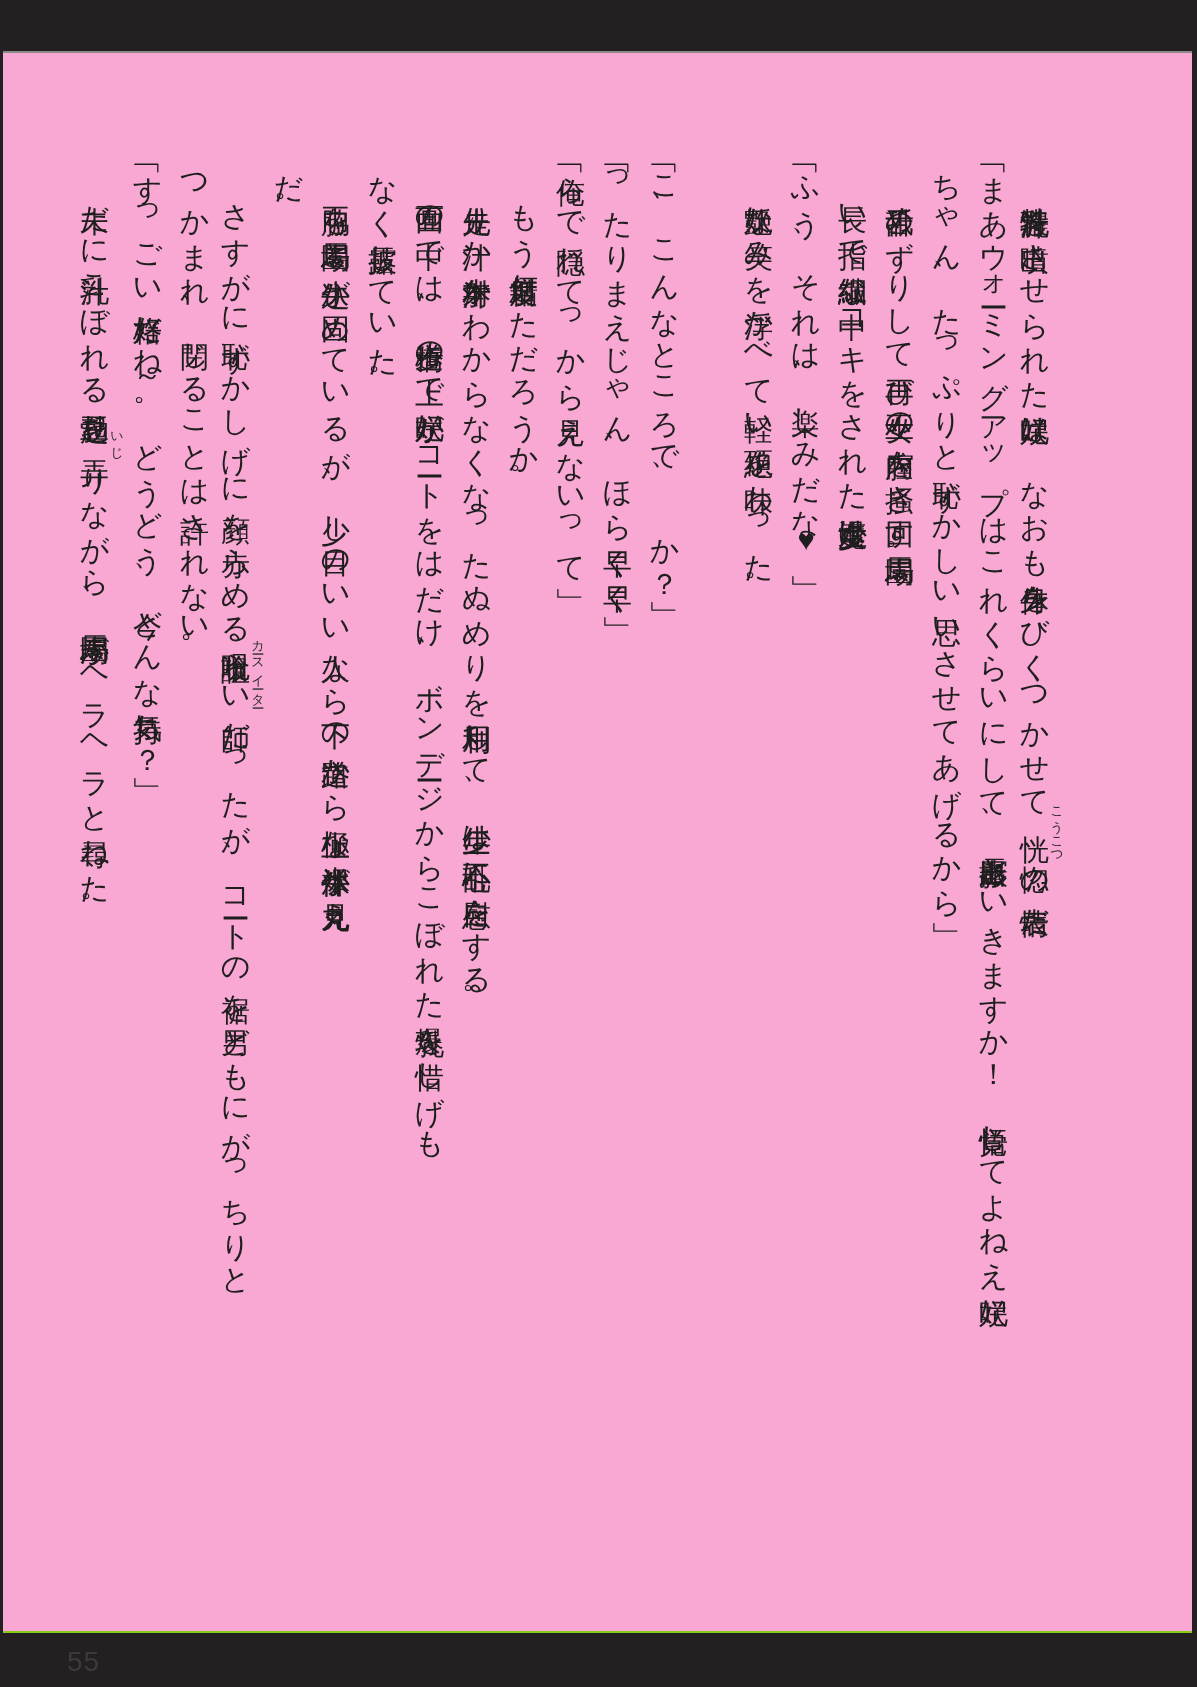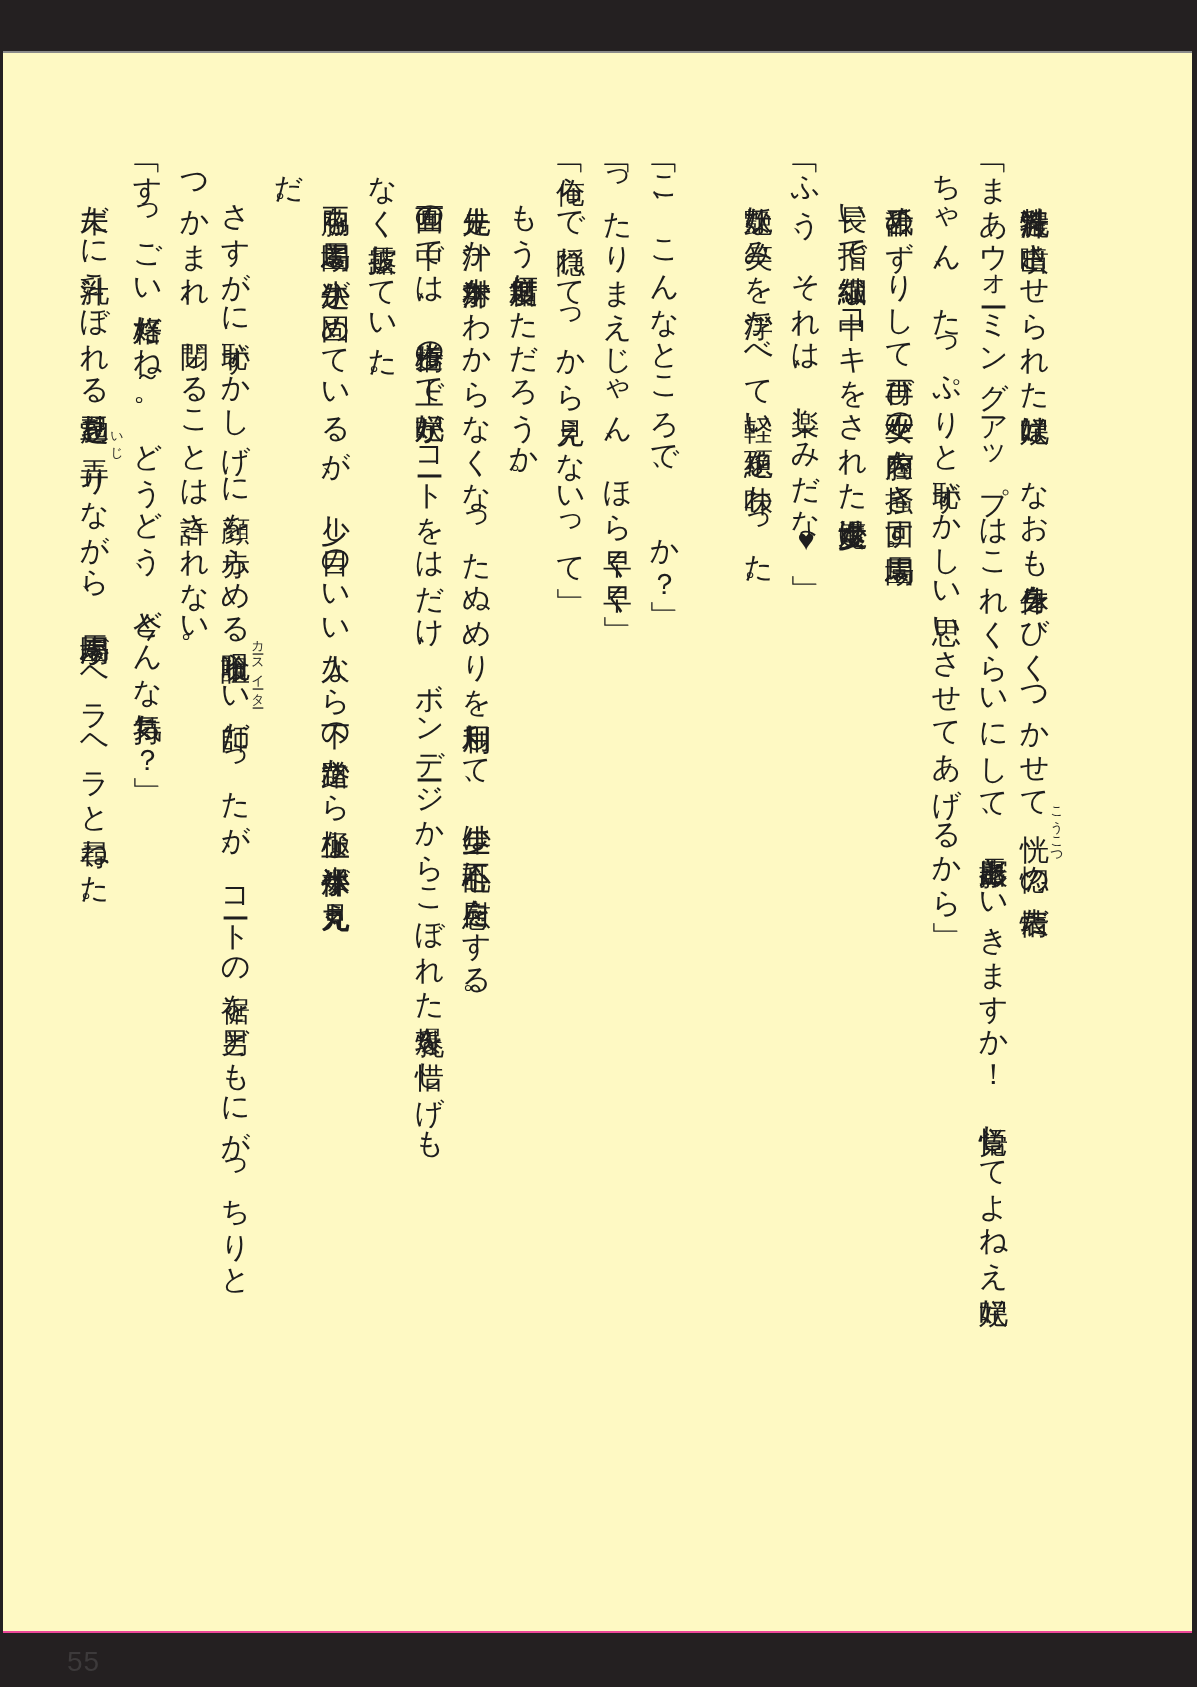--- a/index.html
+++ b/index.html
@@ -7,23 +7,23 @@
     position:relative;
     width:1197px;height:1687px;
     background:#242021;
     overflow:hidden;
     font-family:"Liberation Serif","DejaVu Serif",serif;
   }
   
   #paper{
     position:absolute;
     left:3px;right:5px;top:51px;bottom:54px;
-    background:#fef9c3;
+    background:#f9a8d4;
     border-top:2px solid #8a8a8a;
-    border-bottom:2px solid #ec4899;
+    border-bottom:2px solid #84cc16;
     padding-left:29px;
   }
   
   #text-area{
     position:absolute;
     top:155px;
     right:133px;
     width:987px;
     height:1272px;
     writing-mode:vertical-rl;

